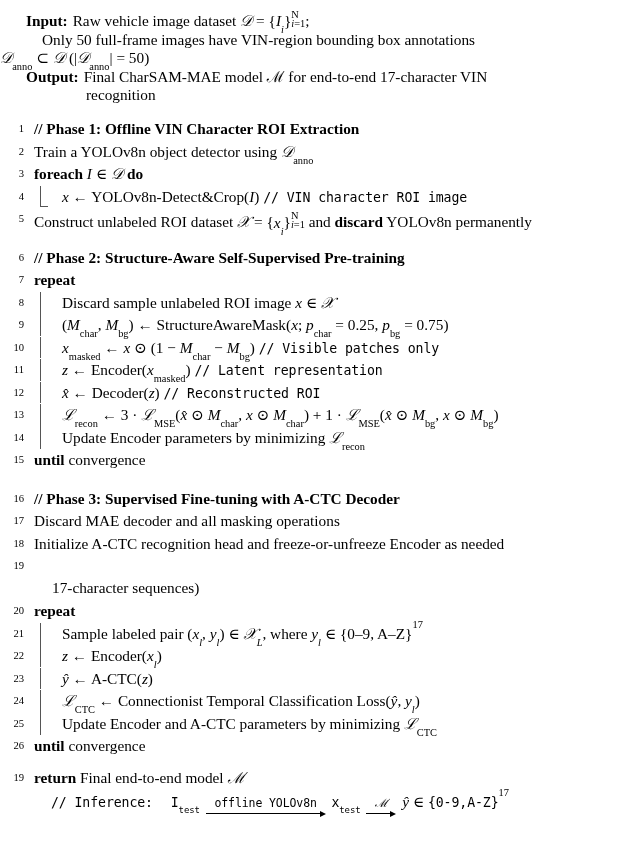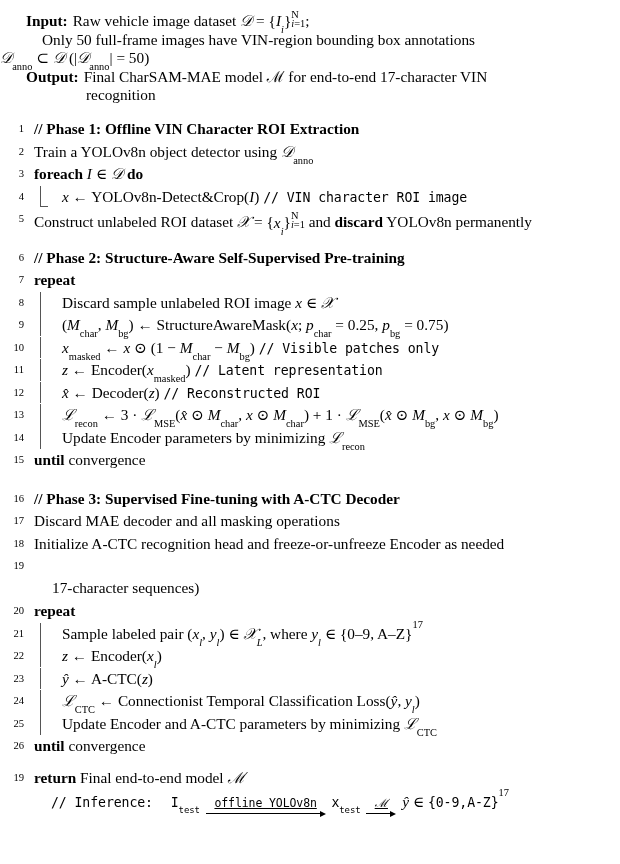--- a/index.html
+++ b/index.html
@@ -120,21 +120,20 @@
     vertical-align: baseline;
     text-align: center;
     margin: 0 2px;
   }
   .larrow .lab {
     display: block;
     font-size: 11.5px;
     line-height: 1;
     margin-bottom: 1px;
     white-space: nowrap;
-    text-decoration: underline;
   }
   .larrow .shaft {
     display: block;
     position: relative;
     height: 8px;
   }
   .larrow .shaft::before {
     content: "";
     position: absolute;
     left: 0; right: 5px;

